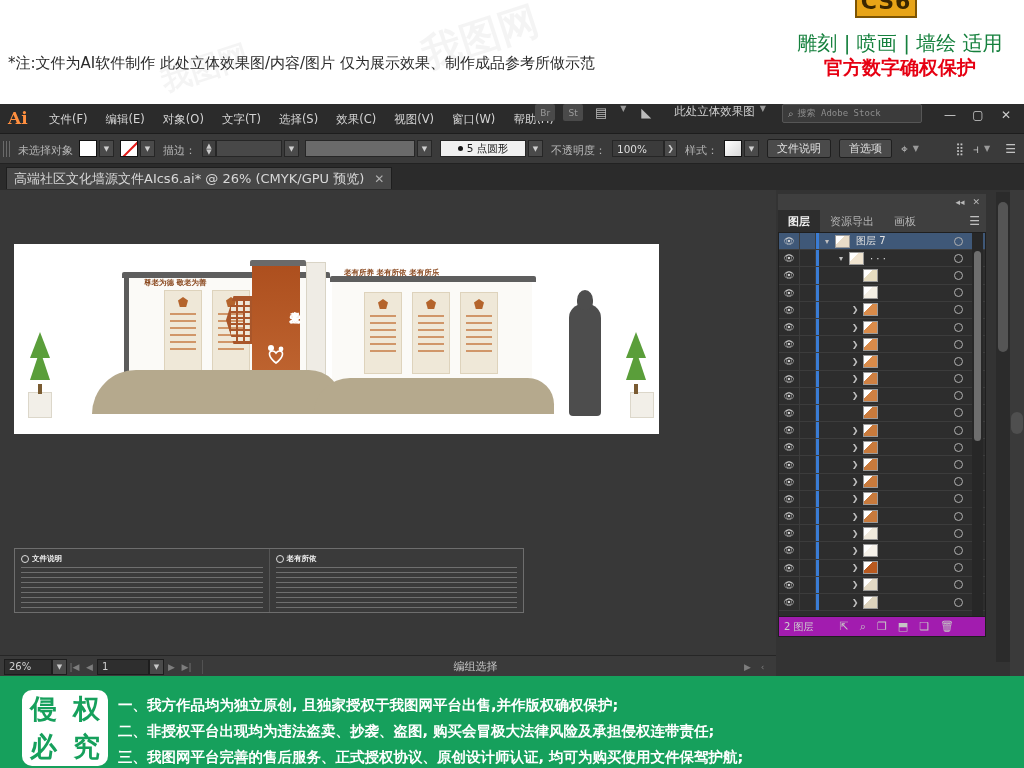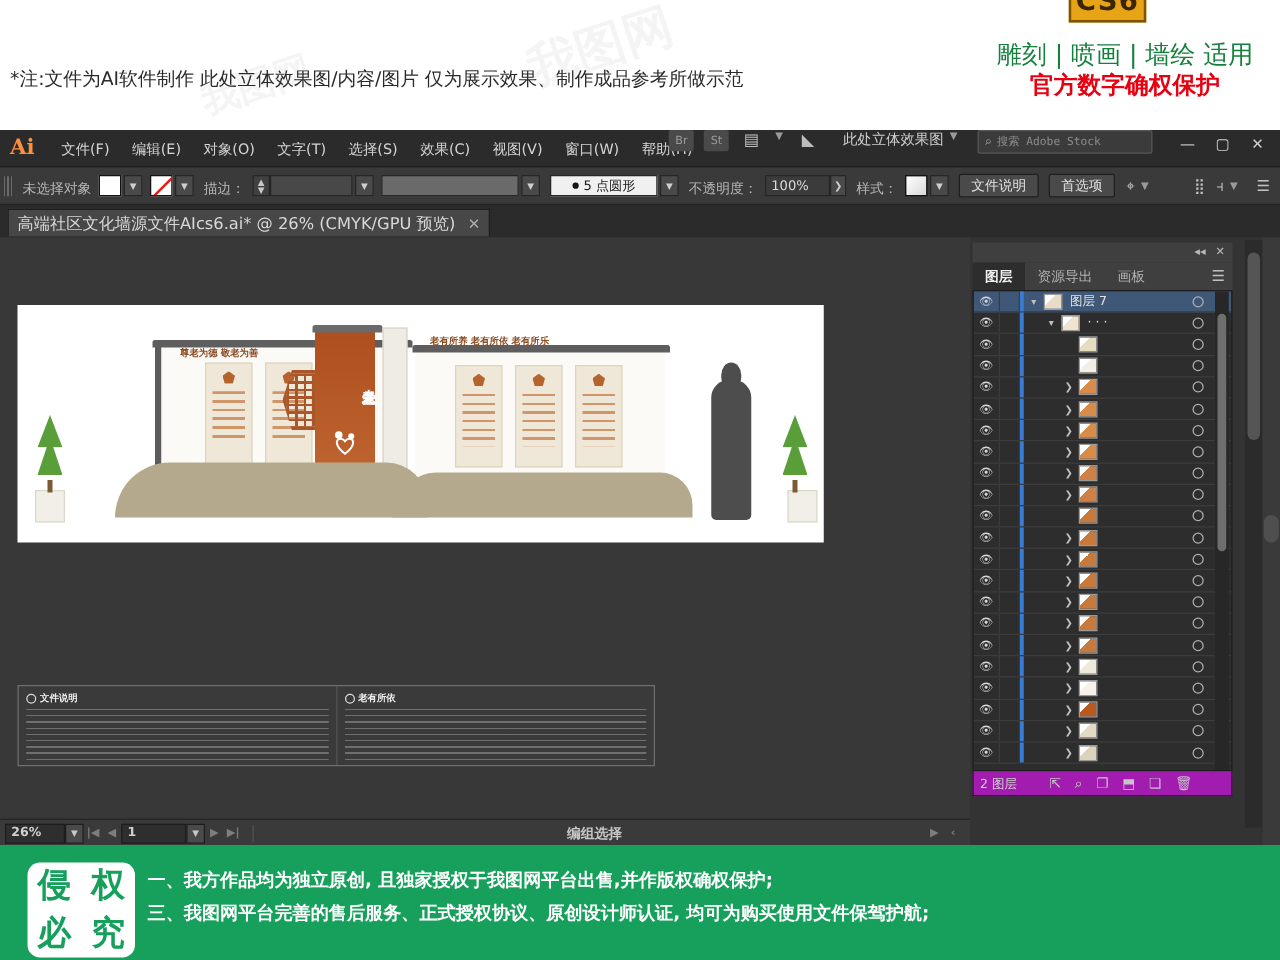--- a/index.html
+++ b/index.html
@@ -153,21 +153,21 @@
              background: #3a3a3a; border: 1px solid #6e6e6e; display: flex; }
   .ibcol { flex: 1; padding: 5px 6px; border-right: 1px solid #555; }
   .ibcol:last-child { border-right: none; }
   .ibhead { display: flex; align-items: center; gap: 3px; margin-bottom: 3px; }
   .ibdot { width: 8px; height: 8px; border-radius: 50%; border: 1px solid #ddd; }
   .ibtitle { color: #f0f0f0; font-size: 7.5px; font-weight: bold; white-space: nowrap; }
   .ibtext { height: 42px; background: repeating-linear-gradient(to bottom,#9a9a9a 0 1px,transparent 1px 5px); opacity: .55; }
 
   
   .statusbar { position: absolute; left: 0; top: 551px; width: 776px; height: 22px;
-               background: #3a3a3a; border-top: 1px solid #262626; display: flex; align-items: center; font-weight: bold; }
+               background: #3a3a3a; border-top: 1px solid #262626; display: flex; align-items: center; }
   .zoomfield { width: 48px; height: 16px; margin-left: 4px; background: #2e2e2e;
                border: 1px solid #1d1d1d; color: #d0d0d0; font-size: 10px;
                display: flex; align-items: center; padding-left: 4px; }
   .sb-dd { width: 15px; height: 16px; background: #4a4a4a; border: 1px solid #1d1d1d;
            color: #c8c8c8; font-size: 7px; display: flex; align-items: center; justify-content: center; }
   .navico { width: 15px; color: #7d7d7d; font-size: 9px; text-align: center; }
   .pagefield { width: 52px; height: 16px; background: #2e2e2e; border: 1px solid #1d1d1d;
                color: #d0d0d0; font-size: 10px; display: flex; align-items: center; padding-left: 4px; }
   .sb-sep { width: 1px; height: 14px; background: #525252; margin: 0 8px; }
   .sb-tool { flex: 1; text-align: center; color: #c6c6c6; font-size: 11px; }
@@ -652,16 +652,17 @@
   <div class="divider"></div>
   <div class="footer">
     <div class="stamp">
       <span>侵</span>
       <span>权</span>
       <span>必</span>
       <span>究</span>
     </div>
     <div class="flines">
       <div class="fline">一、我方作品均为独立原创, 且独家授权于我图网平台出售,并作版权确权保护;</div>
+      <div class="fline">二、非授权平台出现均为违法盗卖、抄袭、盗图, 购买会冒极大法律风险及承担侵权连带责任;</div>
       <div class="fline">三、我图网平台完善的售后服务、正式授权协议、原创设计师认证, 均可为购买使用文件保驾护航;</div>
     </div>
   </div>
 </div>
 
 </body></html>

